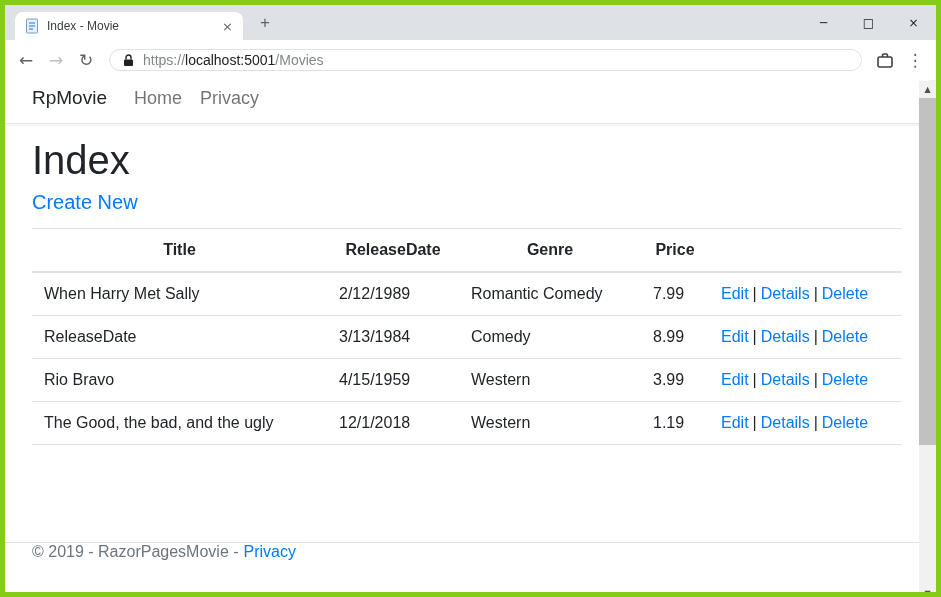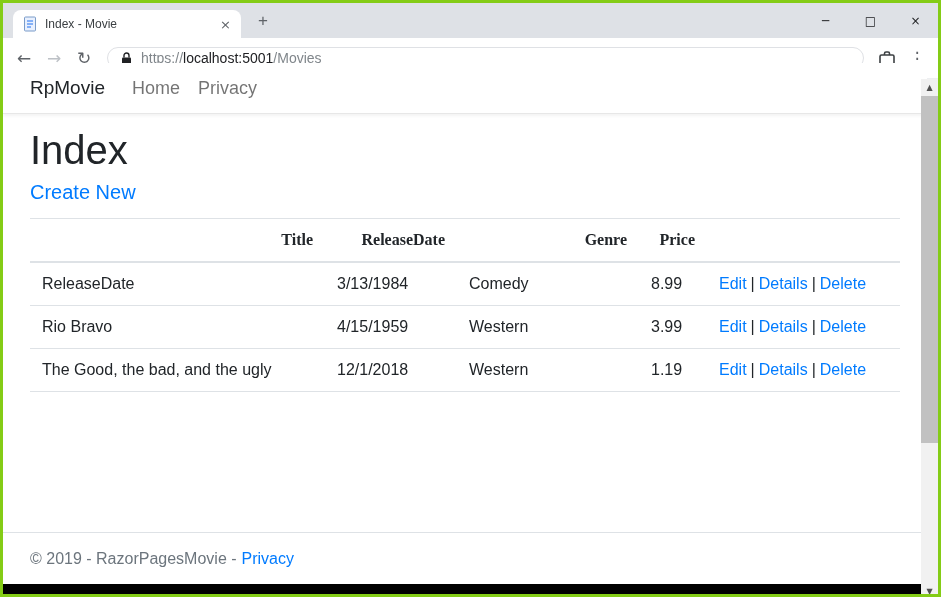--- a/index.html
+++ b/index.html
@@ -1,62 +1,62 @@
 <!DOCTYPE html>
 <html><head>
 <meta charset="utf-8">
 <style>
   * { box-sizing: border-box; margin: 0; padding: 0; }
   html, body { width: 941px; height: 597px; }
   body { font-family: "Liberation Sans", sans-serif; background: #ffffff; }
 
-  .window { position: relative; width: 941px; height: 597px; border: 3px solid #84cc16; overflow: hidden; background: #000000; }
+  .window { position: relative; width: 941px; height: 597px; border: 5px solid #84cc16; overflow: hidden; background: #1d4ed8; }
 
   
   .tabstrip { position: relative; height: 35px; background: #dee1e6; display: flex; align-items: flex-end; }
   .tab { display: flex; align-items: center; gap: 8px; width: 228px; height: 28px; background: #ffffff; border-radius: 8px 8px 0 0; margin-left: 10px; padding: 0 10px; cursor: default; }
   .tab-title { flex: 1; font-size: 12px; color: #3c4043; white-space: nowrap; overflow: hidden; }
   .tab-close { font-family: "DejaVu Sans", sans-serif; font-size: 13px; color: #5f6368; line-height: 1; }
   .newtab { width: 28px; height: 28px; margin: 0 0 3px 8px; display: flex; align-items: center; justify-content: center; font-size: 17px; color: #5f6368; }
   .win-controls { position: absolute; top: 0; right: 0; height: 35px; display: flex; }
   .win-btn { width: 45px; height: 100%; display: flex; align-items: center; justify-content: center; font-family: "DejaVu Sans", sans-serif; font-size: 12px; color: #202124; }
 
   
   .toolbar { height: 41px; background: #ffffff; display: flex; align-items: center; padding: 0 6px; border-bottom: 1px solid #edeff1; }
   .nav-btn { width: 30px; height: 30px; display: flex; align-items: center; justify-content: center; font-family: "DejaVu Sans", sans-serif; font-size: 17px; color: #5f6368; }
   .nav-btn.disabled { color: #bdc1c6; }
   .omnibox { flex: 1; height: 22px; margin: 0 8px; border: 1px solid #dfe1e5; border-radius: 14px; background: #fff; display: flex; align-items: center; gap: 9px; padding: 0 13px; font-size: 14px; }
   .url { white-space: nowrap; }
   .url-dim { color: #80868b; }
   .url-host { color: #202124; }
 
   
-  .content { position: absolute; top: 60px; left: 0; width: 924px; height: 521px; background: #fff; overflow: hidden; }
+  .content { position: absolute; top: 68px; left: 0; width: 924px; height: 521px; background: #fff; overflow: hidden; }
   .container { width: 900px; margin: 0 auto; padding: 0 15px; }
 
   .site-navbar { height: 51px; border-bottom: 1px solid #e7e7e7; box-shadow: 0 2px 3px rgba(0,0,0,0.05); display: flex; align-items: center; background: #fff; }
   .navbar-inner { display: flex; align-items: center; }
   .brand { font-size: 19px; color: #212529; text-decoration: none; margin-right: 18px; }
   .nav-link { font-size: 18px; color: rgba(0,0,0,0.55); text-decoration: none; padding: 0 9px; }
 
   main { padding-top: 14px; }
   h1.page-title { font-size: 40px; font-weight: 500; color: #212529; margin-bottom: 8px; }
   a.create-link { color: #007bff; text-decoration: none; font-size: 20px; }
 
   table.movies { width: 100%; border-collapse: collapse; margin-top: 14px; font-size: 16px; color: #212529; border-bottom: 1px solid #dee2e6; }
-  table.movies th { text-align: right; font-weight: 700; padding: 12px; border-top: 1px solid #dee2e6; border-bottom: 2px solid #dee2e6; font-family: Liberation Serif, serif; }
+  table.movies th { text-align: center; font-weight: 700; padding: 12px; border-top: 1px solid #dee2e6; border-bottom: 2px solid #dee2e6; }
   table.movies td { padding: 12px; border-top: 1px solid #dee2e6; }
   .col-title { width: 295px; }
   .col-date  { width: 132px; }
   .col-genre { width: 182px; }
   .col-price { width: 68px; }
   td.actions a { color: #007bff; text-decoration: none; }
   td.actions .sep { color: #212529; margin: 0 4px; }
 
-  .footer { position: absolute; left: 0; bottom: 0; width: 100%; height: 52px; border-top: 1px solid #dee2e6; background: #fff; display: flex; align-items: center; color: #6c757d; font-size: 16px; }
+  .footer { position: absolute; left: 0; bottom: 0; width: 100%; height: 52px; border-top: 1px solid #dee2e6; background: #fff; display: flex; color: #6c757d; font-size: 16px; }
   .footer a { color: #007bff; text-decoration: none; margin-left: 5px; }
 
   
   .scrollbar { position: absolute; top: 76px; right: 0; width: 17px; height: 521px; background: #f1f1f1; }
   .scroll-btn { position: absolute; left: 0; width: 17px; height: 17px; display: flex; align-items: center; justify-content: center; font-family: "DejaVu Sans", sans-serif; font-size: 8px; color: #505050; }
   .scroll-btn.up { top: 0; }
   .scroll-btn.down { bottom: 0; }
   .scroll-thumb { position: absolute; top: 17px; left: 0; width: 17px; height: 347px; background: #c1c1c1; }
 
   .icon-svg { display: block; }
@@ -124,20 +124,29 @@
           <thead>
             <tr>
               <th class="col-title">Title</th>
               <th class="col-date">ReleaseDate</th>
               <th class="col-genre">Genre</th>
               <th class="col-price">Price</th>
               <th></th>
             </tr>
           </thead>
           <tbody>
+  <tr>
+    <td>When Harry Met Sally</td>
+    <td>2/12/1989</td>
+    <td>Romantic Comedy</td>
+    <td>7.99</td>
+    <td class="actions">
+      <a>Edit</a><span class="sep">|</span><a>Details</a><span class="sep">|</span><a>Delete</a>
+    </td>
+  </tr>
 
   <tr>
     <td>ReleaseDate</td>
     <td>3/13/1984</td>
     <td>Comedy</td>
     <td>8.99</td>
     <td class="actions">
       <a>Edit</a><span class="sep">|</span><a>Details</a><span class="sep">|</span><a>Delete</a>
     </td>
   </tr>

